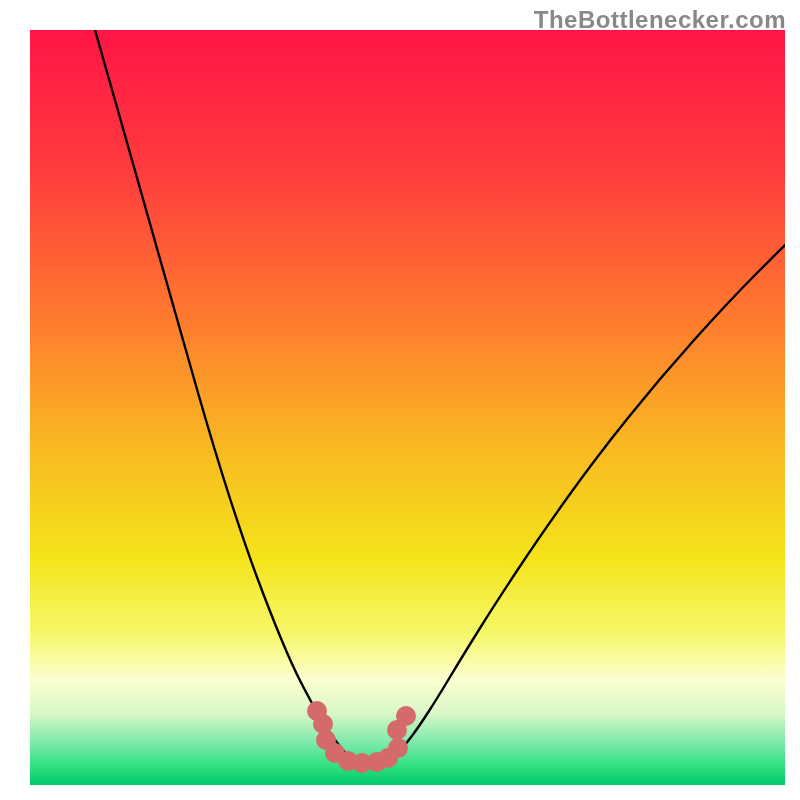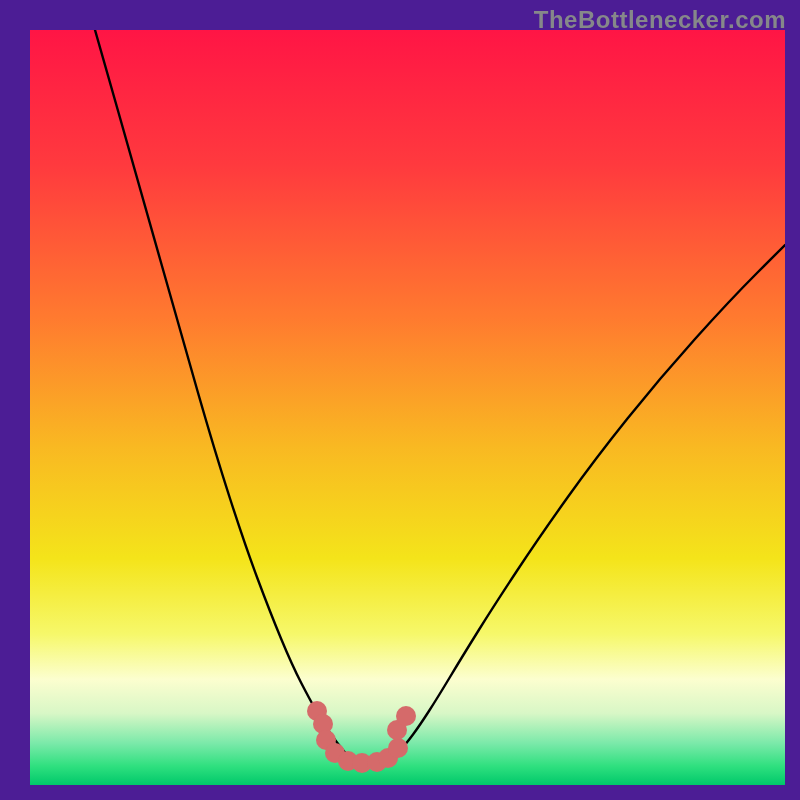--- a/index.html
+++ b/index.html
@@ -7,21 +7,21 @@
     padding: 0;
     width: 800px;
     height: 800px;
     background: #000;
     overflow: hidden;
   }
   .stage {
     position: relative;
     width: 800px;
     height: 800px;
-    background: #4c1d95;
+    background: #ffffff;
   }
   .attribution {
     position: absolute;
     top: 6px;
     right: 14px;
     font-family: Arial, Helvetica, sans-serif;
     font-size: 24px;
     font-weight: 600;
     color: #86888a;
     letter-spacing: 0.5px;

